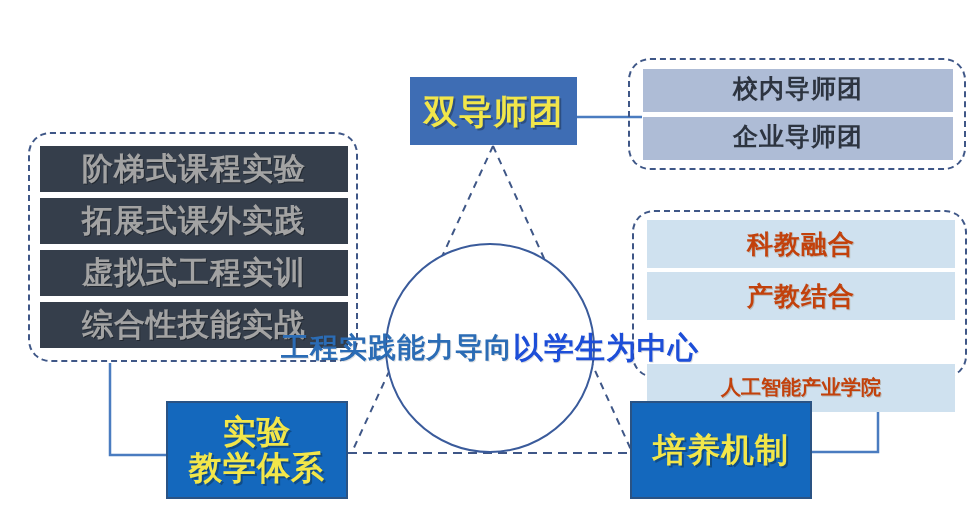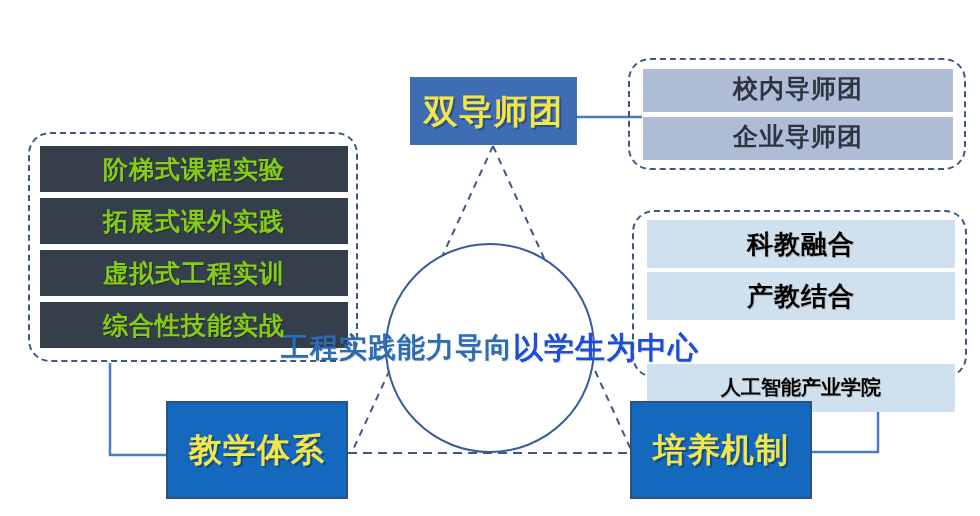--- a/index.html
+++ b/index.html
@@ -46,22 +46,22 @@
   }
 
   
   #left-group { left: 28px; top: 132px; width: 330px; height: 230px; }
   .dark-row {
     position: absolute;
     left: 40px;
     width: 308px;
     height: 46px;
     background: #353e4b;
-    color: #84cc16;
-    font-size: 25px;
+    color: #a3a3a3;
+    font-size: 31px;
     display: flex;
     align-items: center;
     justify-content: center;
     text-shadow: 1px 1px 0 rgba(0,0,0,0.35);
   }
 
   
   #mentor-group { left: 628px; top: 58px; width: 338px; height: 112px; }
   .mentor-row {
     position: absolute;
@@ -78,21 +78,21 @@
   }
 
   
   #integ-group { left: 632px; top: 210px; width: 335px; height: 168px; }
   .integ-row {
     position: absolute;
     left: 647px;
     width: 308px;
     height: 48px;
     background: #cfe1ef;
-    color: #000000;
+    color: #c2410c;
     font-size: 26px;
     display: flex;
     align-items: center;
     justify-content: center;
     text-shadow: 1px 1px 0 rgba(120,70,25,0.25);
     text-align: center;
   }
   .integ-row.wide { font-size: 20px; letter-spacing: 0px; margin-top: 40px; }
 
   
@@ -203,20 +203,21 @@
   <div class="cn integ-row" style="top:272px;">产教结合</div>
   <div class="cn integ-row wide" style="top:324px;">人工智能产业学院</div>
 
   <div id="center-circle">
     <span class="cn l1">工程实践</span>
     <span class="cn l2">能力导向</span>
     <span class="cn l3">以学生为中心</span>
   </div>
 
   <div class="blue-box cn" id="box-lab-system">
+    <span class="line">实验</span>
     <span class="line">教学体系</span>
   </div>
 
   <div class="blue-box cn" id="box-project-mech">
     <span class="line">培养机制</span>
   </div>
 
 </div>
 
 </body></html>

